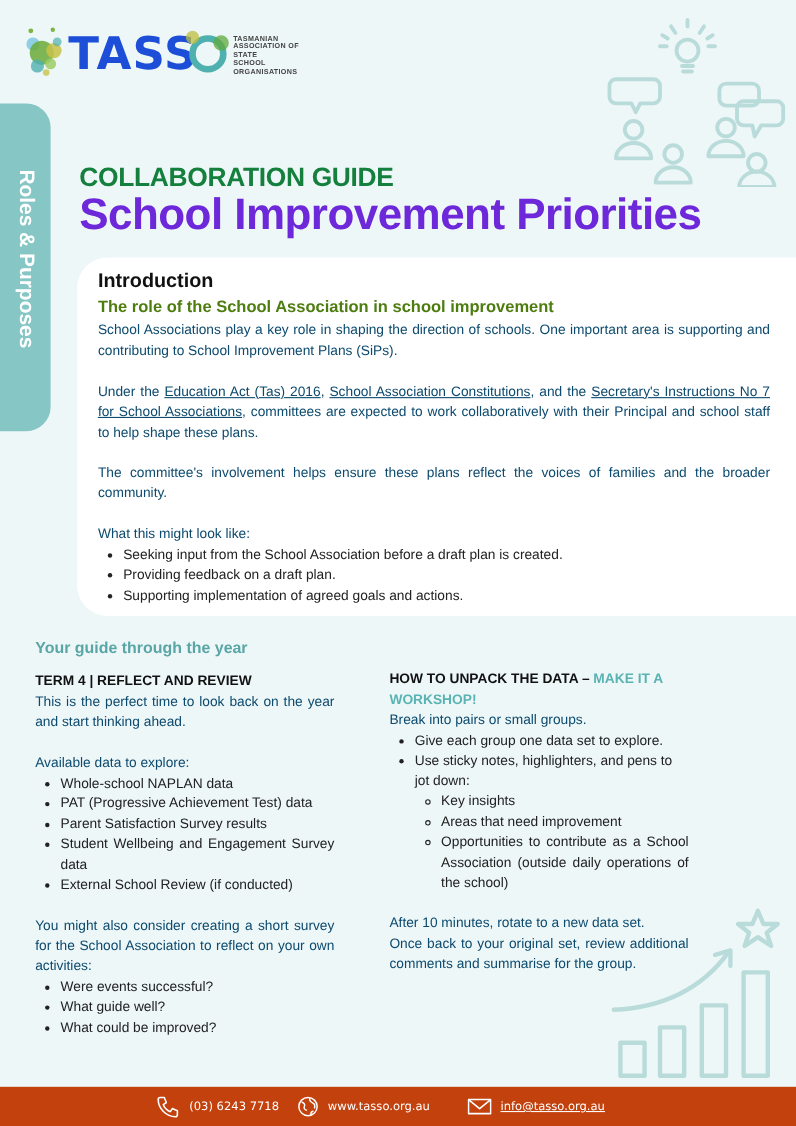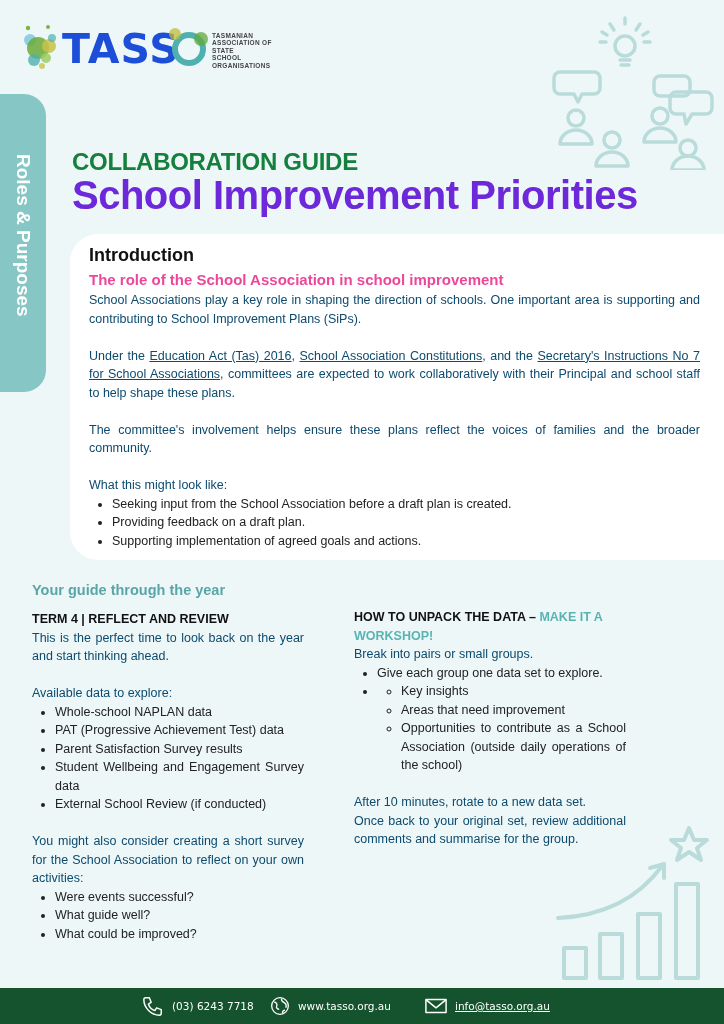--- a/index.html
+++ b/index.html
@@ -57,21 +57,21 @@
     position: absolute; left: 72px; top: 173px;
     font-size: 40px; font-weight: bold; color: #6d28d9; letter-spacing: -0.5px;
   }
 
   .intro-card {
     position: absolute; left: 70px; top: 234px; width: 660px; height: 326px;
     background: #ffffff; border-radius: 28px 0 0 28px;
     padding: 10px 30px 0 19px;
   }
   .intro-heading { font-size: 18px; font-weight: bold; color: #111; line-height: 22px; }
-  .intro-subheading { font-size: 15px; font-weight: bold; color: #ec4899; margin-top: 3px; line-height: 22px; }
+  .intro-subheading { font-size: 15px; font-weight: bold; color: #4d7c0f; margin-top: 3px; line-height: 22px; }
   .para { font-size: 12.5px; line-height: 18.5px; text-align: justify; color: #0c4a6e; }
   .para + .para { margin-top: 18.5px; }
   .para u { text-decoration: underline; }
   .bullets { list-style: disc; padding-left: 23px; font-size: 12.5px; line-height: 18.5px; }
   .bullets.sub { list-style: circle; padding-left: 24px; }
 
   .guide-heading {
     position: absolute; left: 32px; top: 582px;
     font-size: 14.5px; font-weight: bold; color: #5aa6a6;
   }
@@ -79,21 +79,21 @@
   .col-left { left: 32px; top: 610px; }
   .col-right { left: 354px; top: 608px; }
   .col-heading { font-size: 12.5px; font-weight: bold; line-height: 18.5px; color: #111; }
   .col-heading .accent { color: #5ab3b3; }
   .col .para, .col .bullets { font-size: 12.5px; line-height: 18.5px; }
 
   .deco-chart { position: absolute; left: 552px; top: 820px; width: 172px; height: 165px; }
 
   .footer {
     position: absolute; left: 0; top: 988px; width: 724px; height: 36px;
-    background: #14532d; color: #fff; font-size: 11px;
+    background: #c2410c; color: #fff; font-size: 11px;
   }
   .footer-item { position: absolute; top: 0; height: 36px; display: flex; align-items: center; gap: 8px; }
   .footer-item svg { flex: 0 0 auto; }
   .footer-text { color: #fff; font-family: "DejaVu Sans", sans-serif; font-size: 10.5px; }
   .footer-text.link { text-decoration: underline; }
 </style>
 </head>
 <body>
 
 <div class="logo">
@@ -188,20 +188,21 @@
     <li>What could be improved?</li>
   </ul>
 </div>
 
 <div class="col col-right">
   <h3 class="col-heading"><span>HOW TO UNPACK THE DATA – </span><span class="accent">MAKE IT A WORKSHOP!</span></h3>
   <p class="para">Break into pairs or small groups.</p>
   <ul class="bullets">
     <li>Give each group one data set to explore.</li>
     <li>
+      <span>Use sticky notes, highlighters, and pens to jot down:</span>
       <ul class="bullets sub">
         <li>Key insights</li>
         <li>Areas that need improvement</li>
         <li style="text-align:justify">Opportunities to contribute as a School Association (outside daily operations of the school)</li>
       </ul>
     </li>
   </ul>
   <p class="para" style="margin-top:18.5px; text-align:left">After 10 minutes, rotate to a new data set.</p>
   <p class="para" style="margin-top:0">Once back to your original set, review additional comments and summarise for the group.</p>
 </div>

